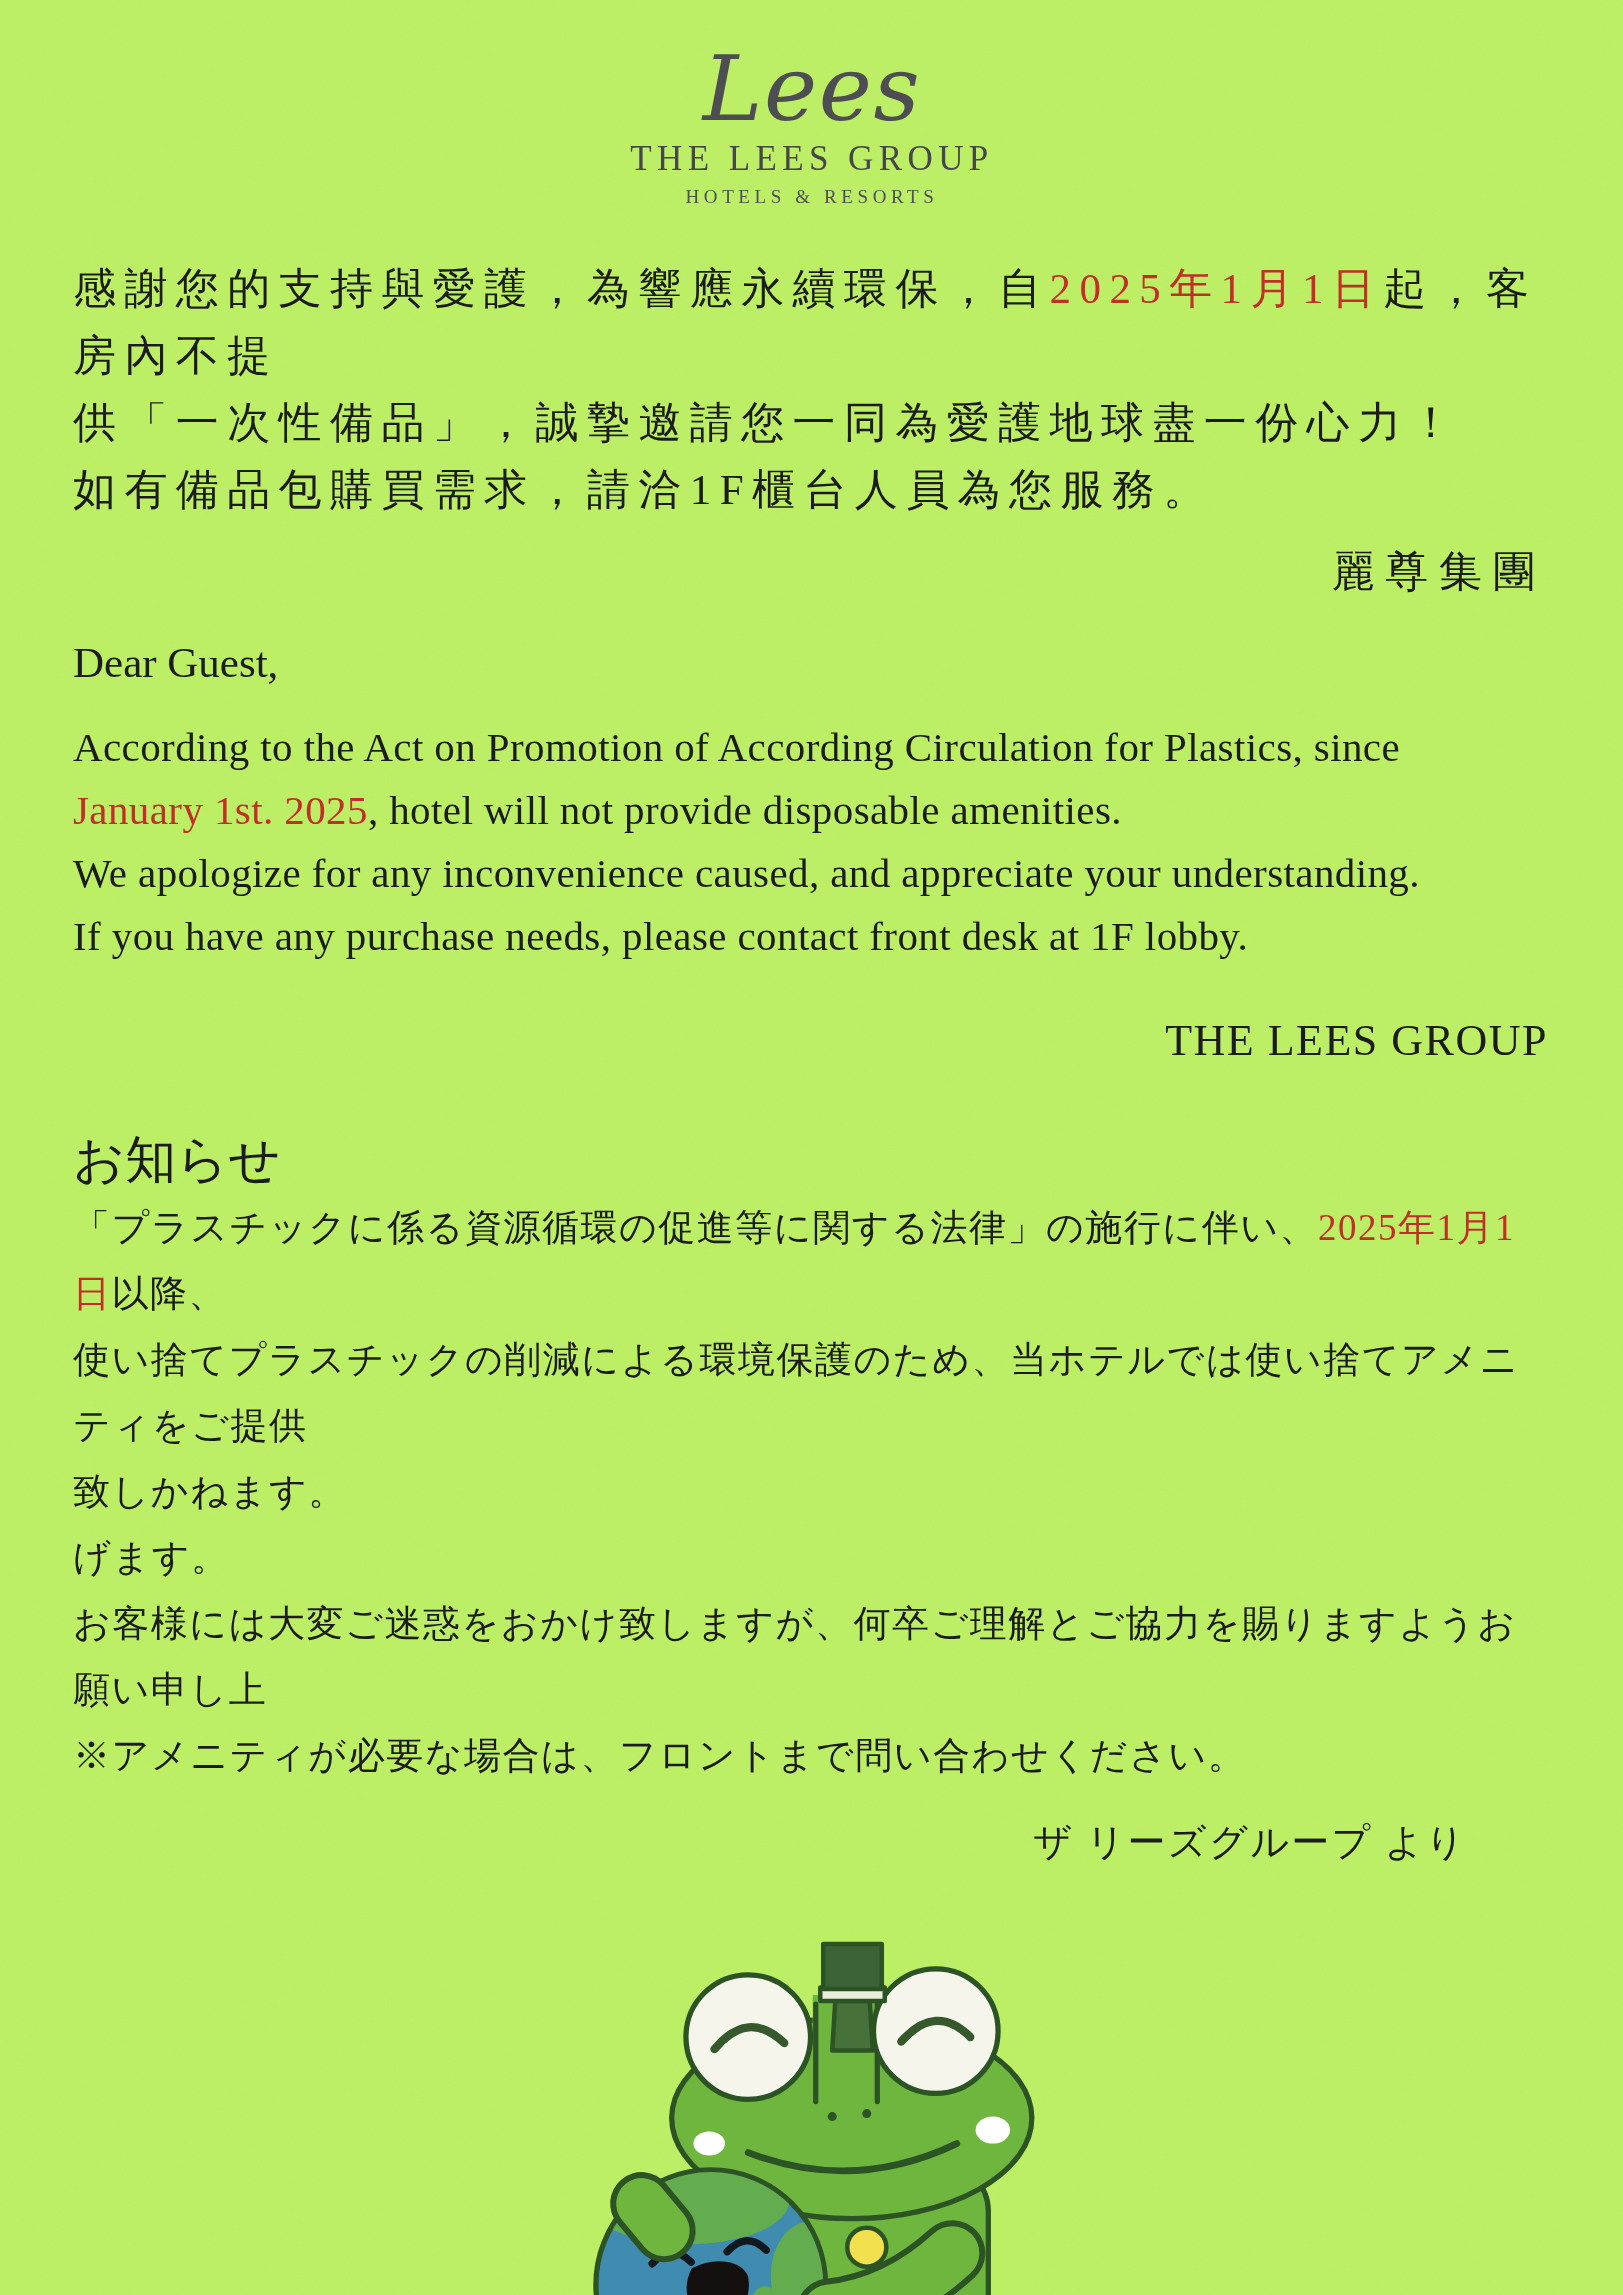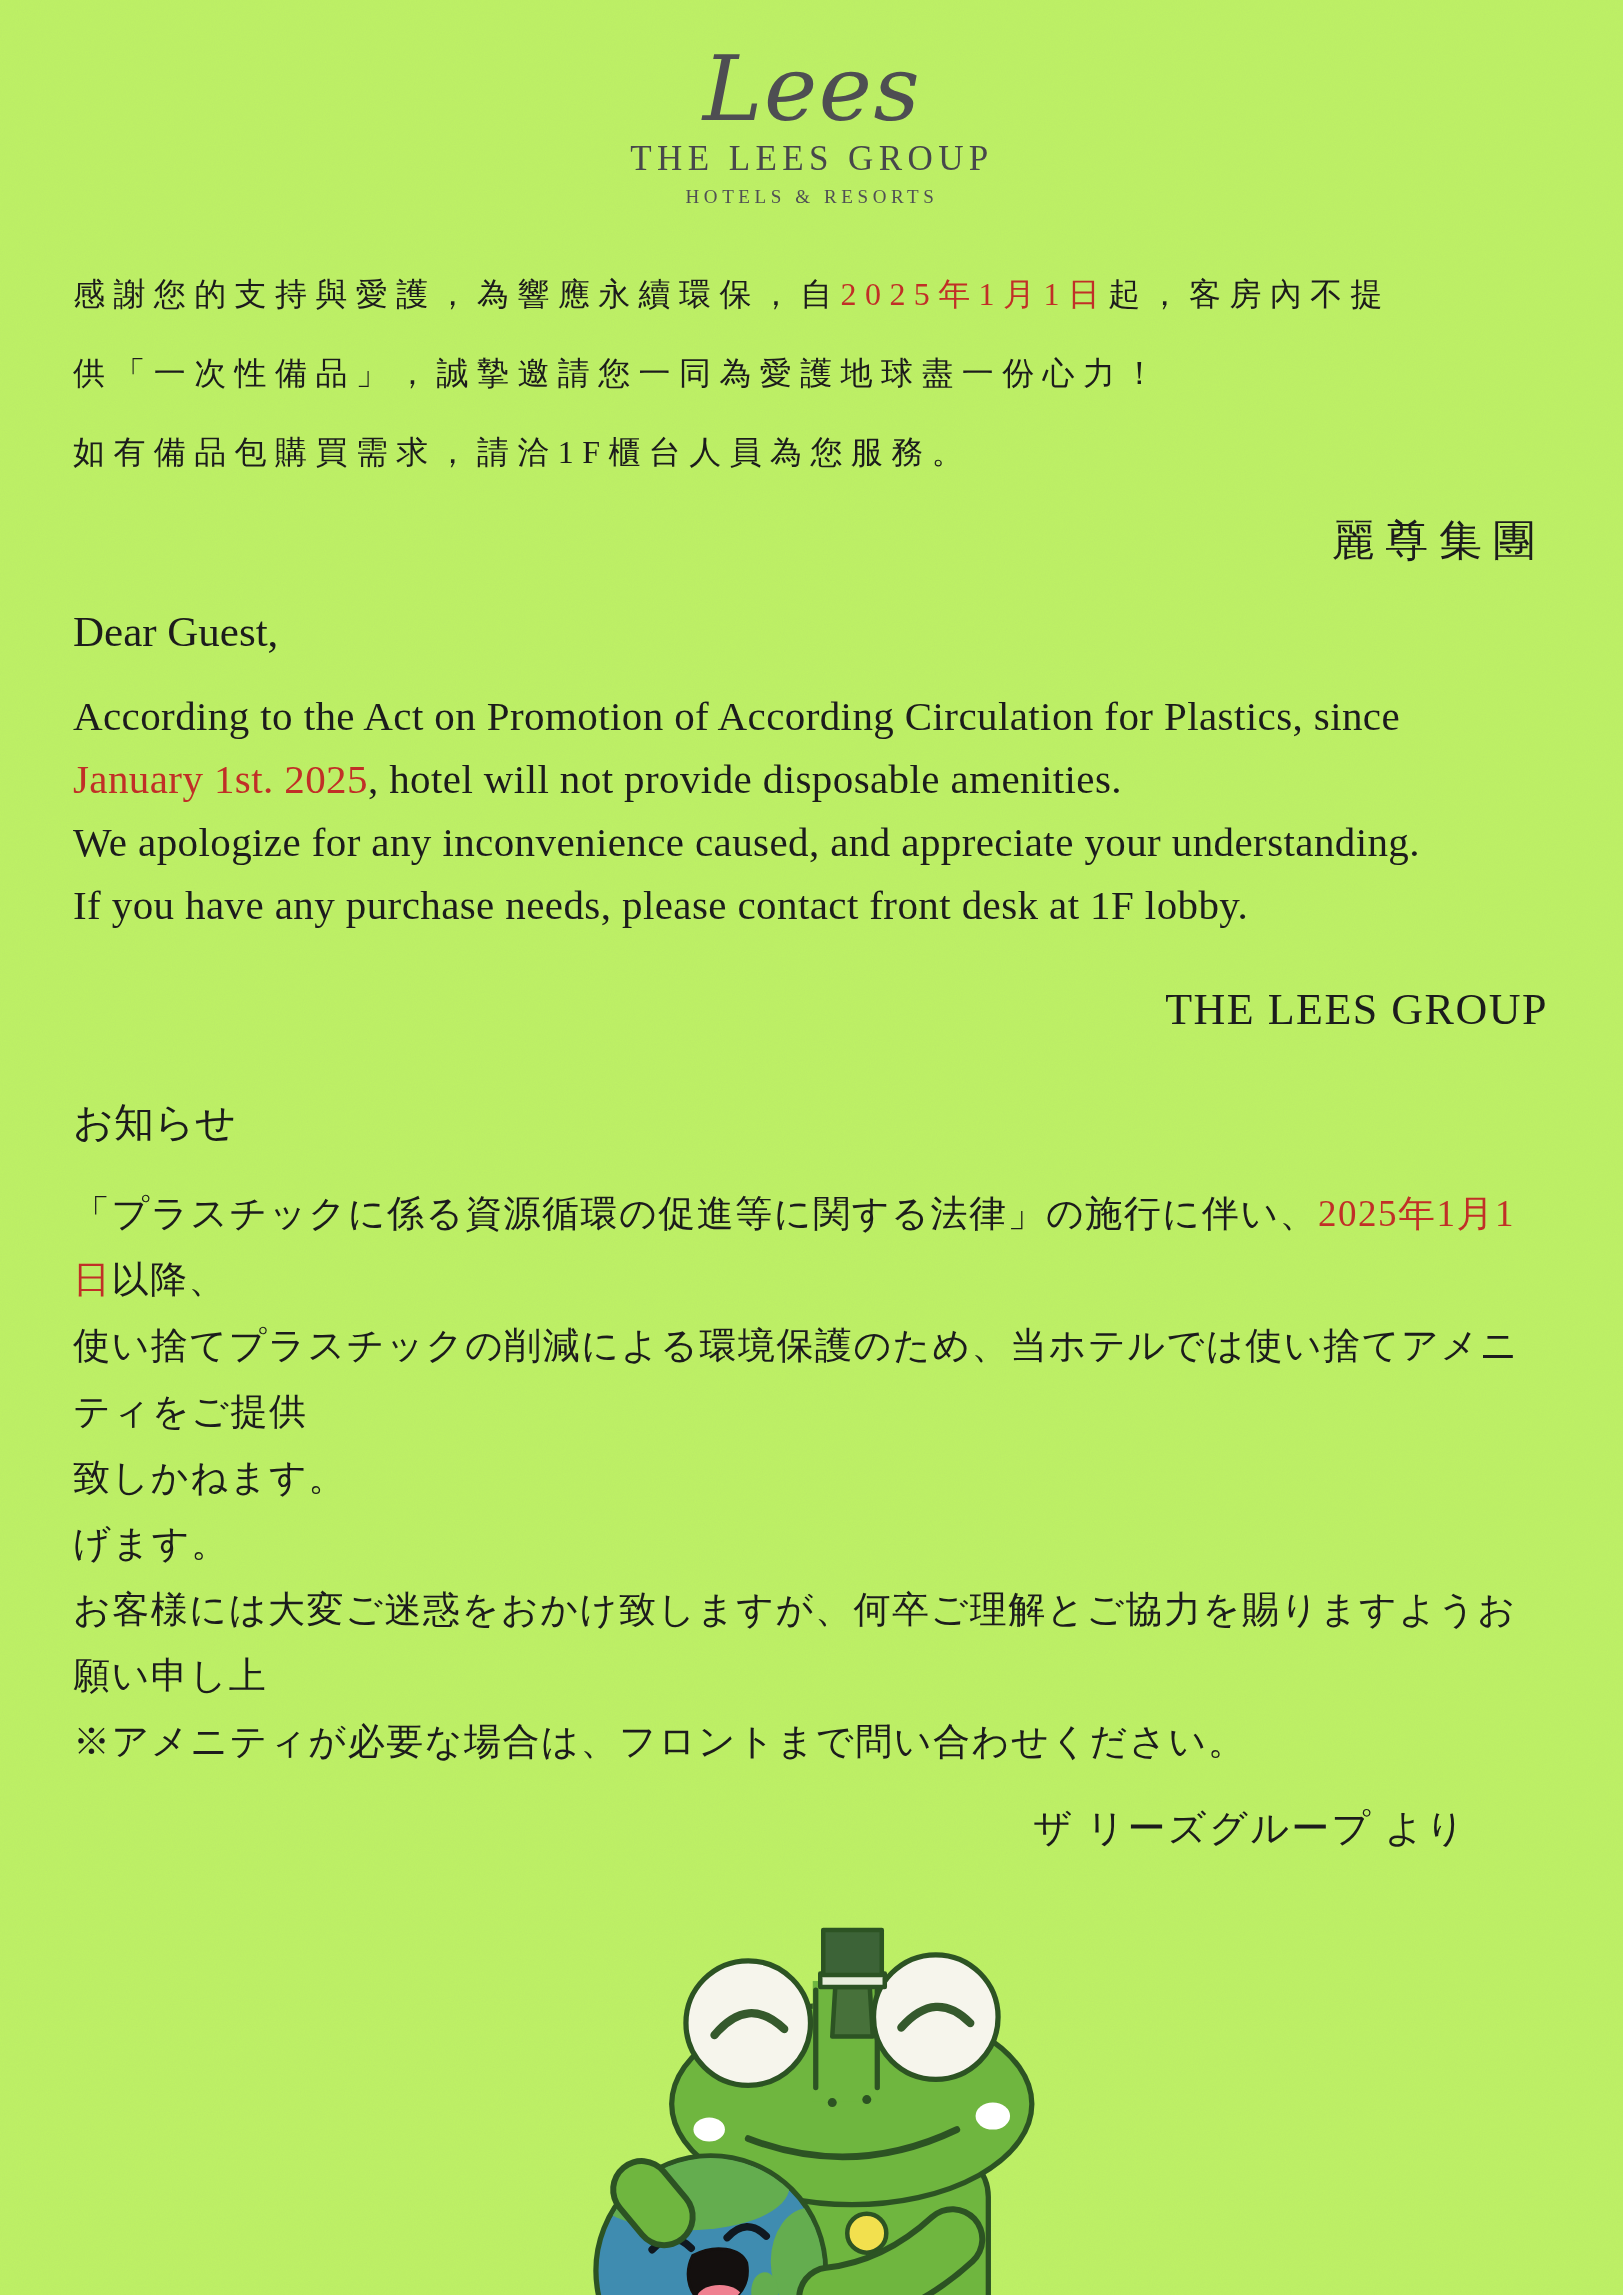--- a/index.html
+++ b/index.html
@@ -55,23 +55,23 @@
   .right { text-align: right; }
 
   
   .zh { margin-top: 47px; }
   .zh .greeting {
     font-size: 44px;
     letter-spacing: 12.2px;
     margin-bottom: 20px;
   }
   .zh .line {
-    font-size: 32px;
+    font-size: 43px;
     letter-spacing: 8.4px;
-    line-height: 79px;
+    line-height: 67px;
   }
   .zh-signature {
     font-size: 43px;
     letter-spacing: 10.7px;
     margin-top: 20px;
     padding-right: 4.6px;
   }
 
   
   .en { margin-top: 37px; }
@@ -79,21 +79,21 @@
   .en .line { font-size: 41px; line-height: 63px; letter-spacing: 0.4px; }
   .en-signature {
     font-size: 44px;
     letter-spacing: 1.5px;
     margin-top: 47px;
     padding-right: 3.1px;
   }
 
   
   .ja { margin-top: 60px; }
-  .ja .heading { font-size: 40px; margin-bottom: 31px; }
+  .ja .heading { font-size: 51px; }
   .ja .line { font-size: 37px; line-height: 66px; letter-spacing: 1.5px; }
   .ja-signature {
     font-size: 38px;
     letter-spacing: 2.3px;
     margin-top: 27.5px;
     padding-right: 84px;
   }
 
   
   .mascot-wrap {

